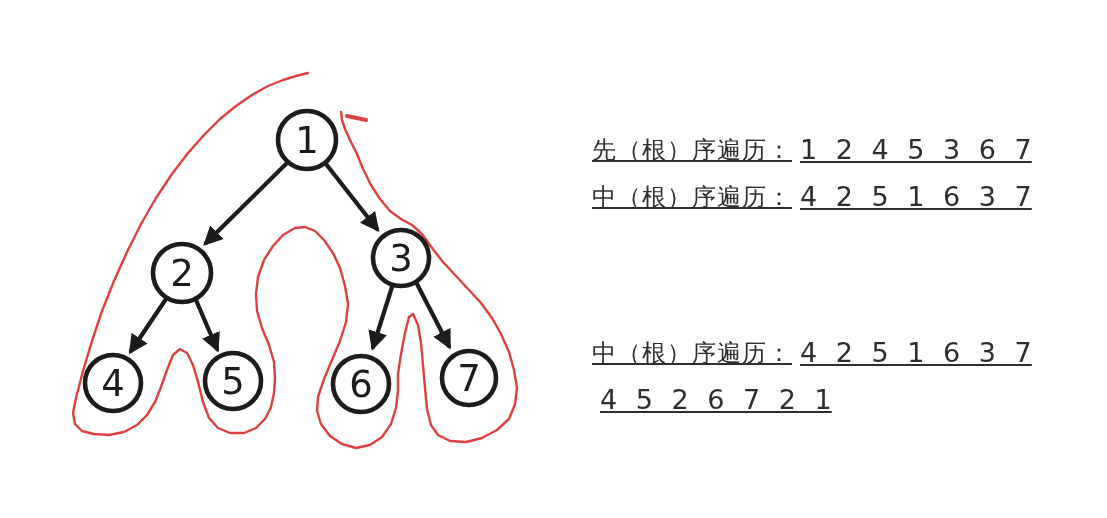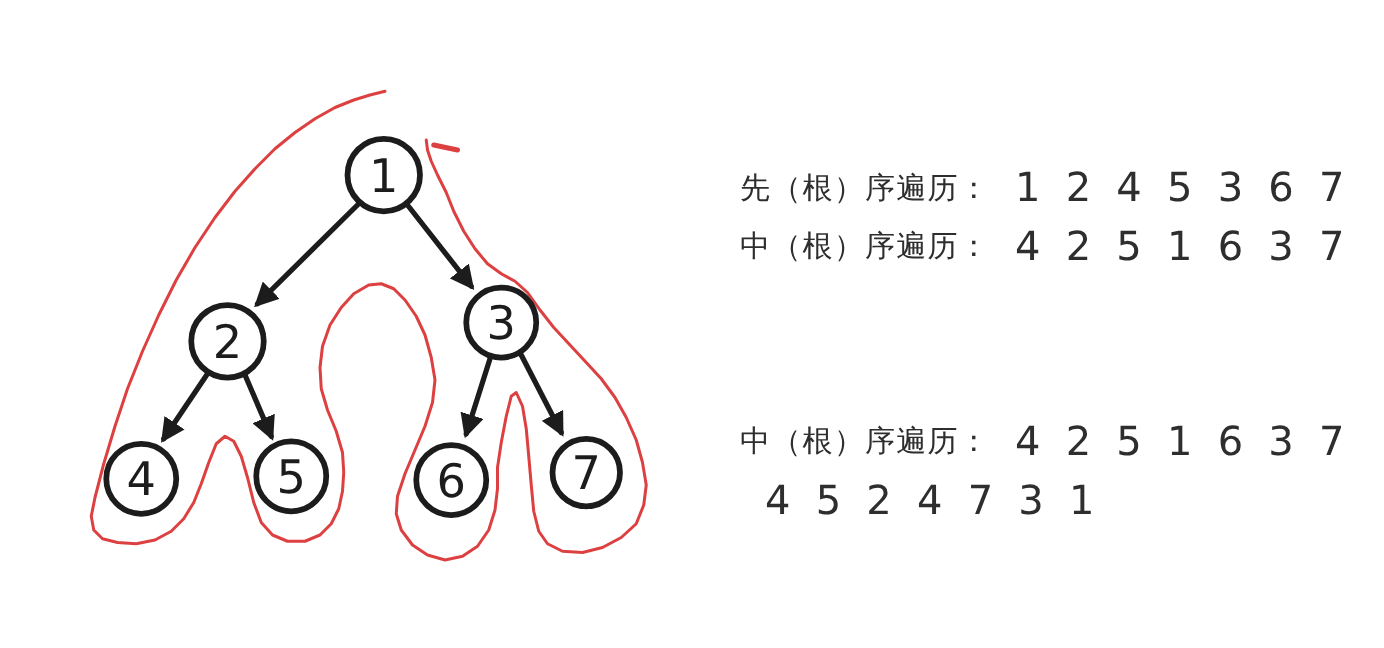--- a/index.html
+++ b/index.html
@@ -52,28 +52,29 @@
   .tblock {
     position: absolute;
     left: 592px;
     color: #2e2e2e;
   }
   .trow {
     height: 47px;
     display: flex;
     align-items: center;
     white-space: nowrap;
+    text-decoration: underline;
   }
   .trow .tlabel {
     font-size: 24px;
     letter-spacing: 1px;
   }
   .trow .tseq {
-    font-size: 32px;
-    margin-left: 20px;
+    font-size: 27px;
+    margin-left: 8px;
     word-spacing: 10px;
     color: #2e2e2e;
   }
   .block-top { top: 126px; }
   .block-bottom { top: 329px; }
 </style>
 </head>
 <body>
 
 <div class="canvas">
@@ -149,17 +150,17 @@
       <span class="tseq">4 2 5 1 6 3 7</span>
     </div>
   </div>
 
   <div class="tblock block-bottom">
     <div class="trow">
       <span class="tlabel">中（根）序遍历：</span>
       <span class="tseq">4 2 5 1 6 3 7</span>
     </div>
     <div class="trow">
-      <span class="tseq">4 5 2 4 7 3 1</span>
+      <span class="tseq">4 5 2 6 7 2 1</span>
     </div>
   </div>
 
 </div>
 
 </body></html>

